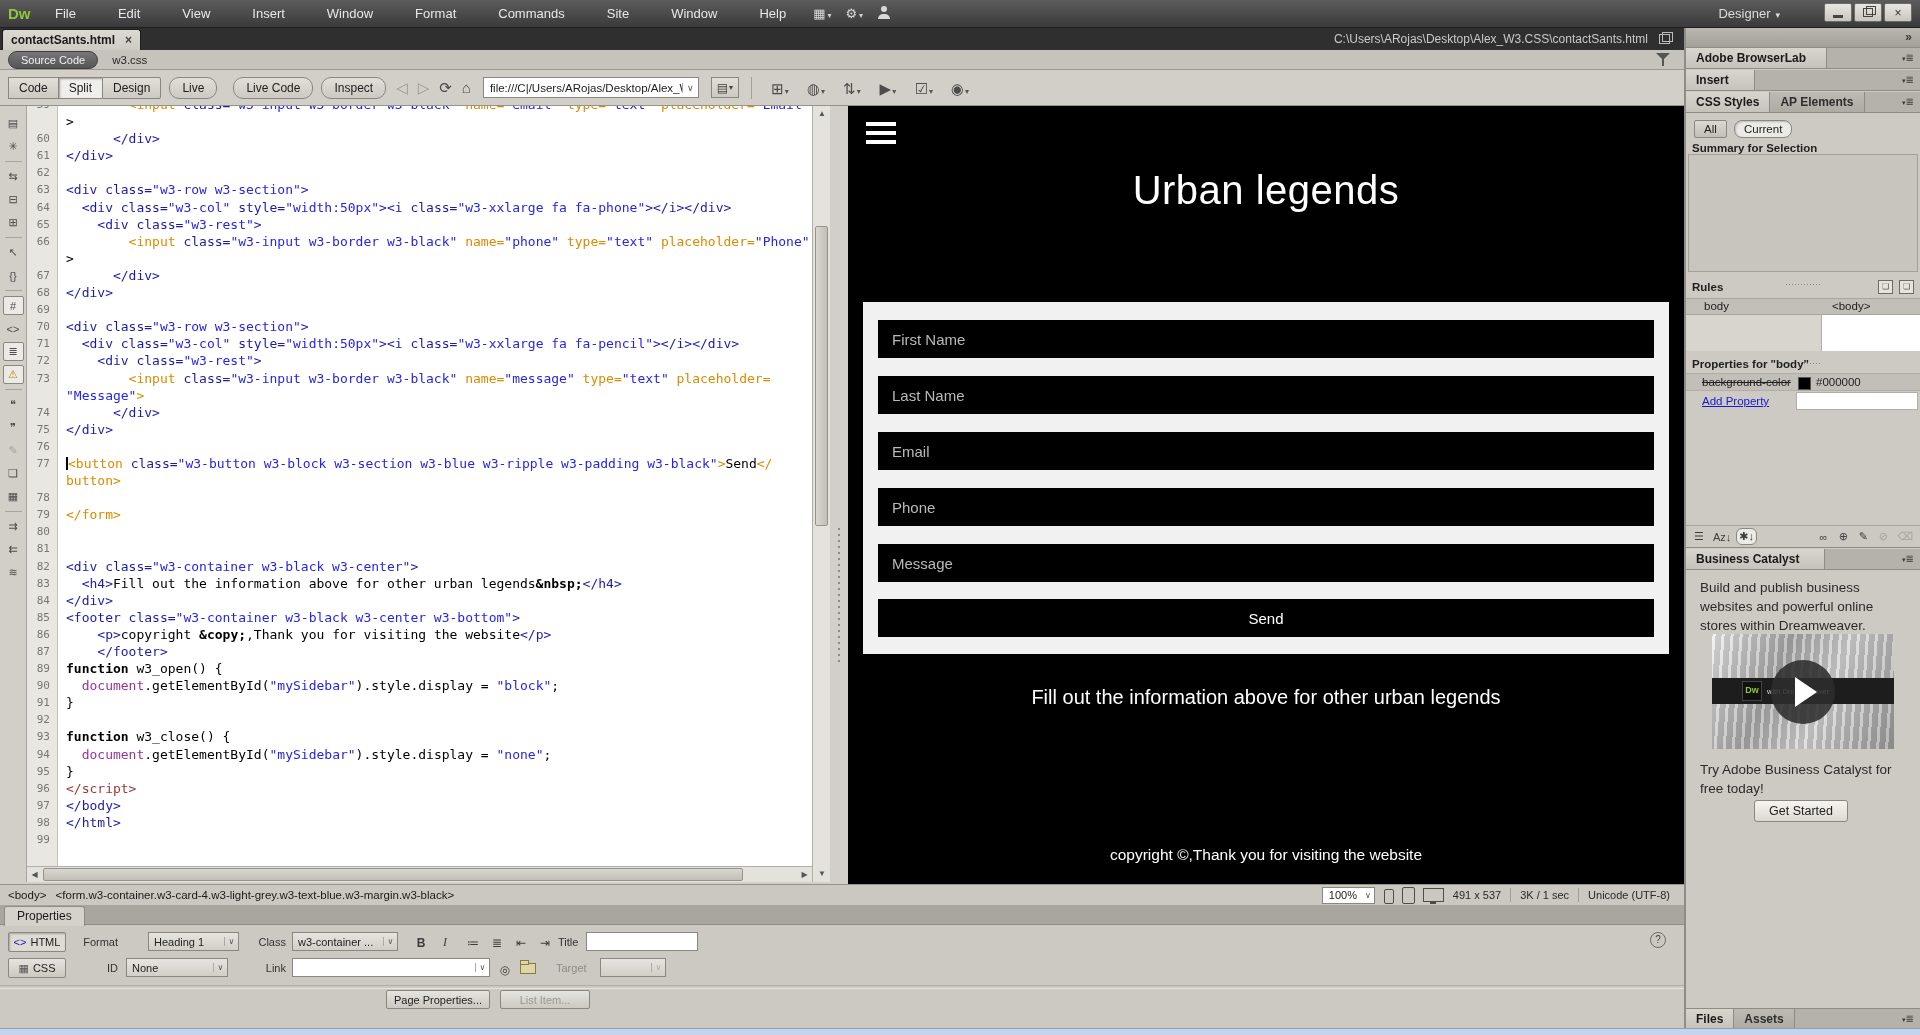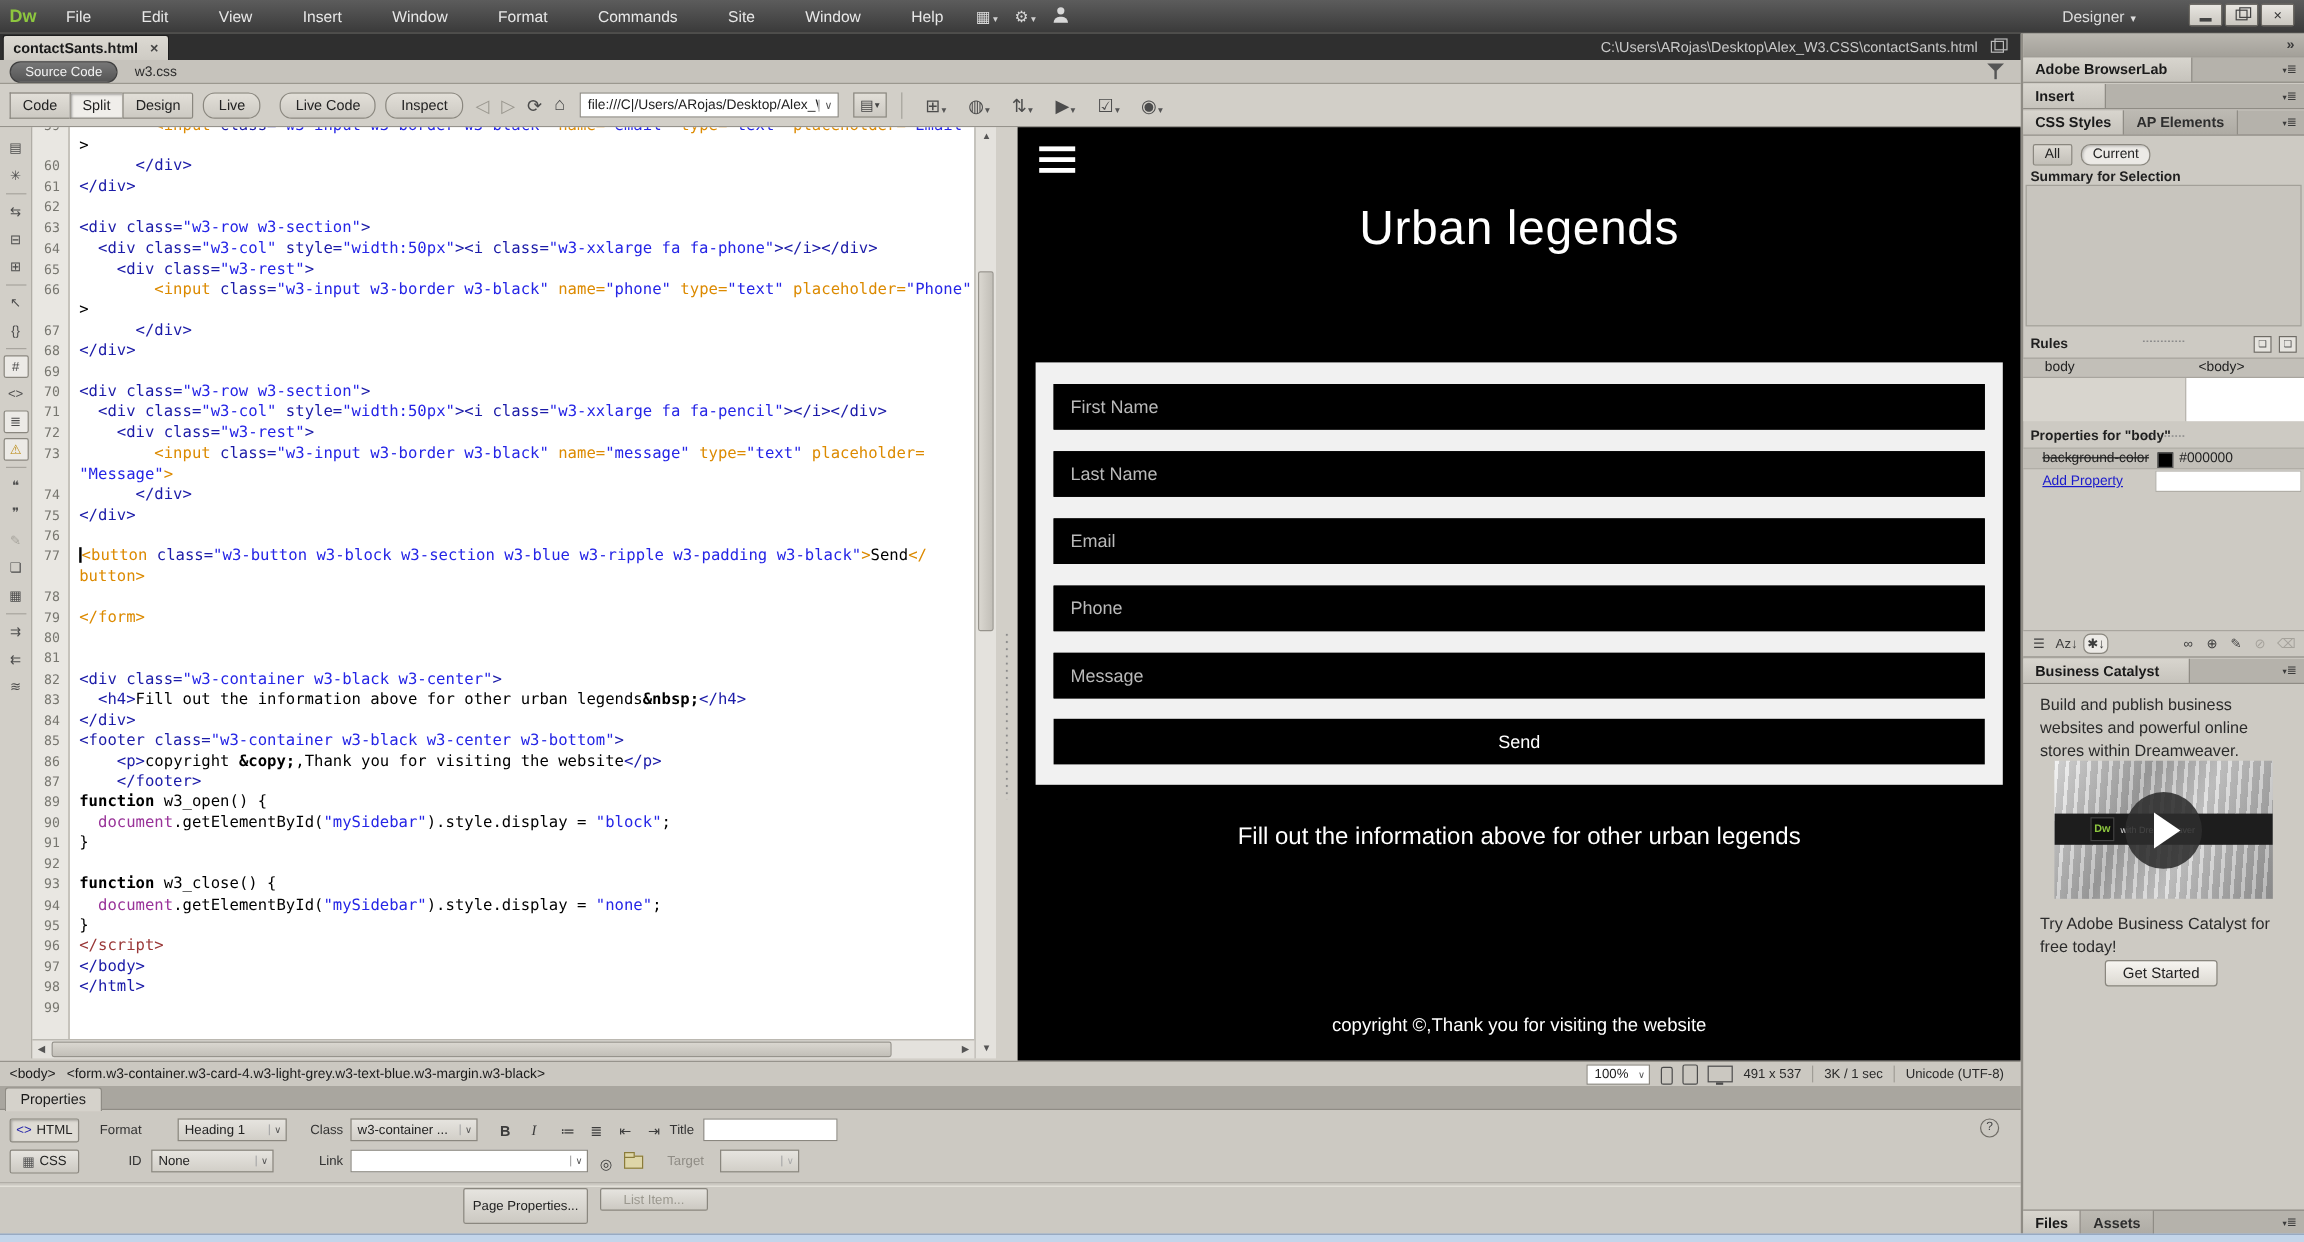--- a/index.html
+++ b/index.html
@@ -511,21 +511,21 @@
     </div>
     <span class="fmticon" style="left:494px;top:54px;">◎</span>
     <span class="folder" style="left:520px;top:58px;"></span>
     <span class="plabel dis" style="left:556px;top:57px;">Target</span>
     <div class="psel dis" style="left:600px;top:53px;width:66px;">
       <span class="v"></span>
         <span class="dd">∨</span>
     </div>
 
     <div id="pdivider"></div>
-    <div class="pbtn" style="left:386px;top:85px;width:104px;height:30px;">Page Properties...</div>
+    <div class="pbtn" style="left:386px;top:85px;width:104px;height:19px;">Page Properties...</div>
     <div class="pbtn dis" style="left:500px;top:85px;width:90px;height:19px;">List Item...</div>
     <span id="phelp">?</span>
   </div>
 
   <div id="rightpanel" class="abs">
     <div id="rp-top">
       <span class="col">»</span>
     </div>
 
     <div class="ptabrow" style="top:20px;">

